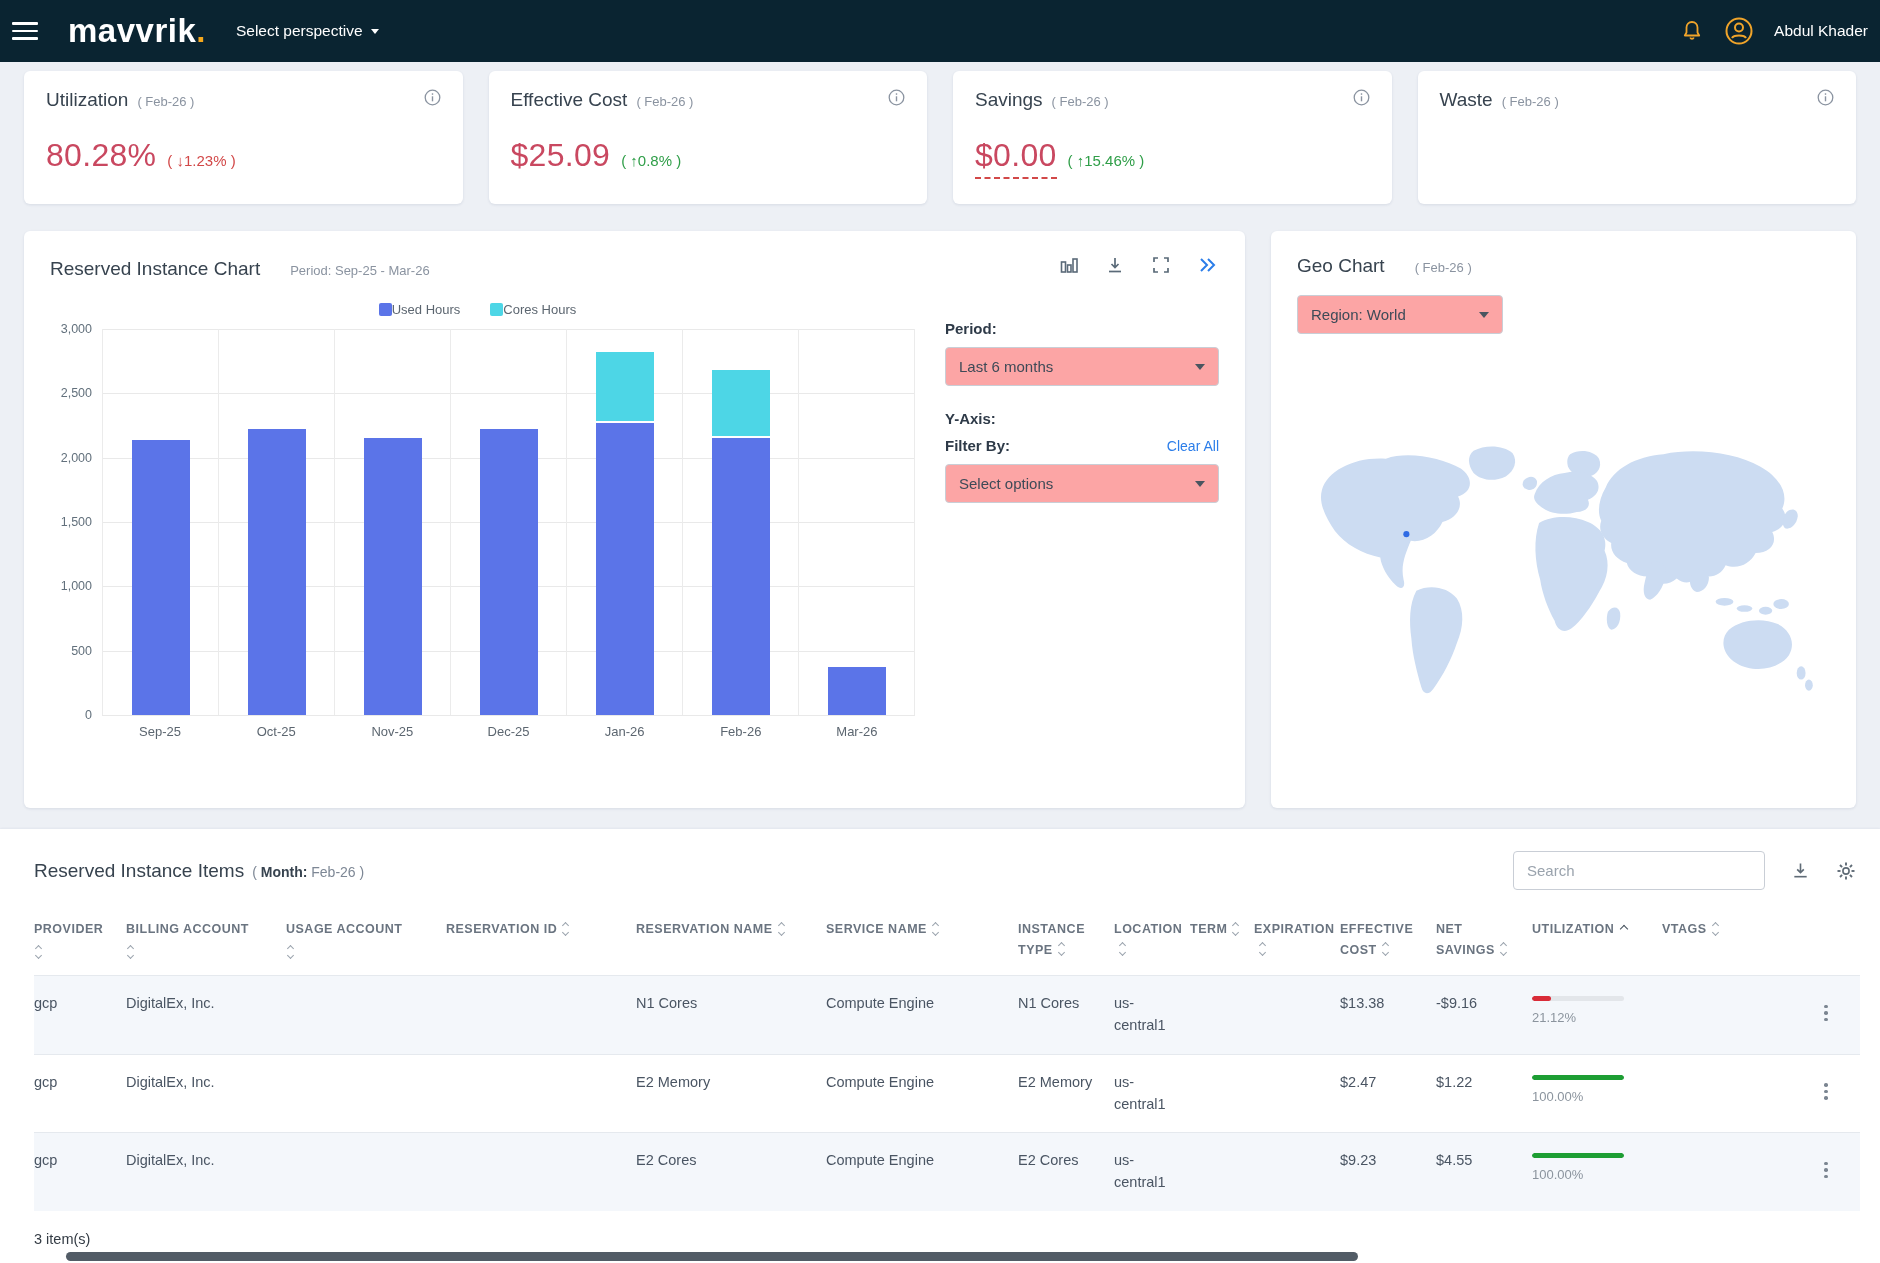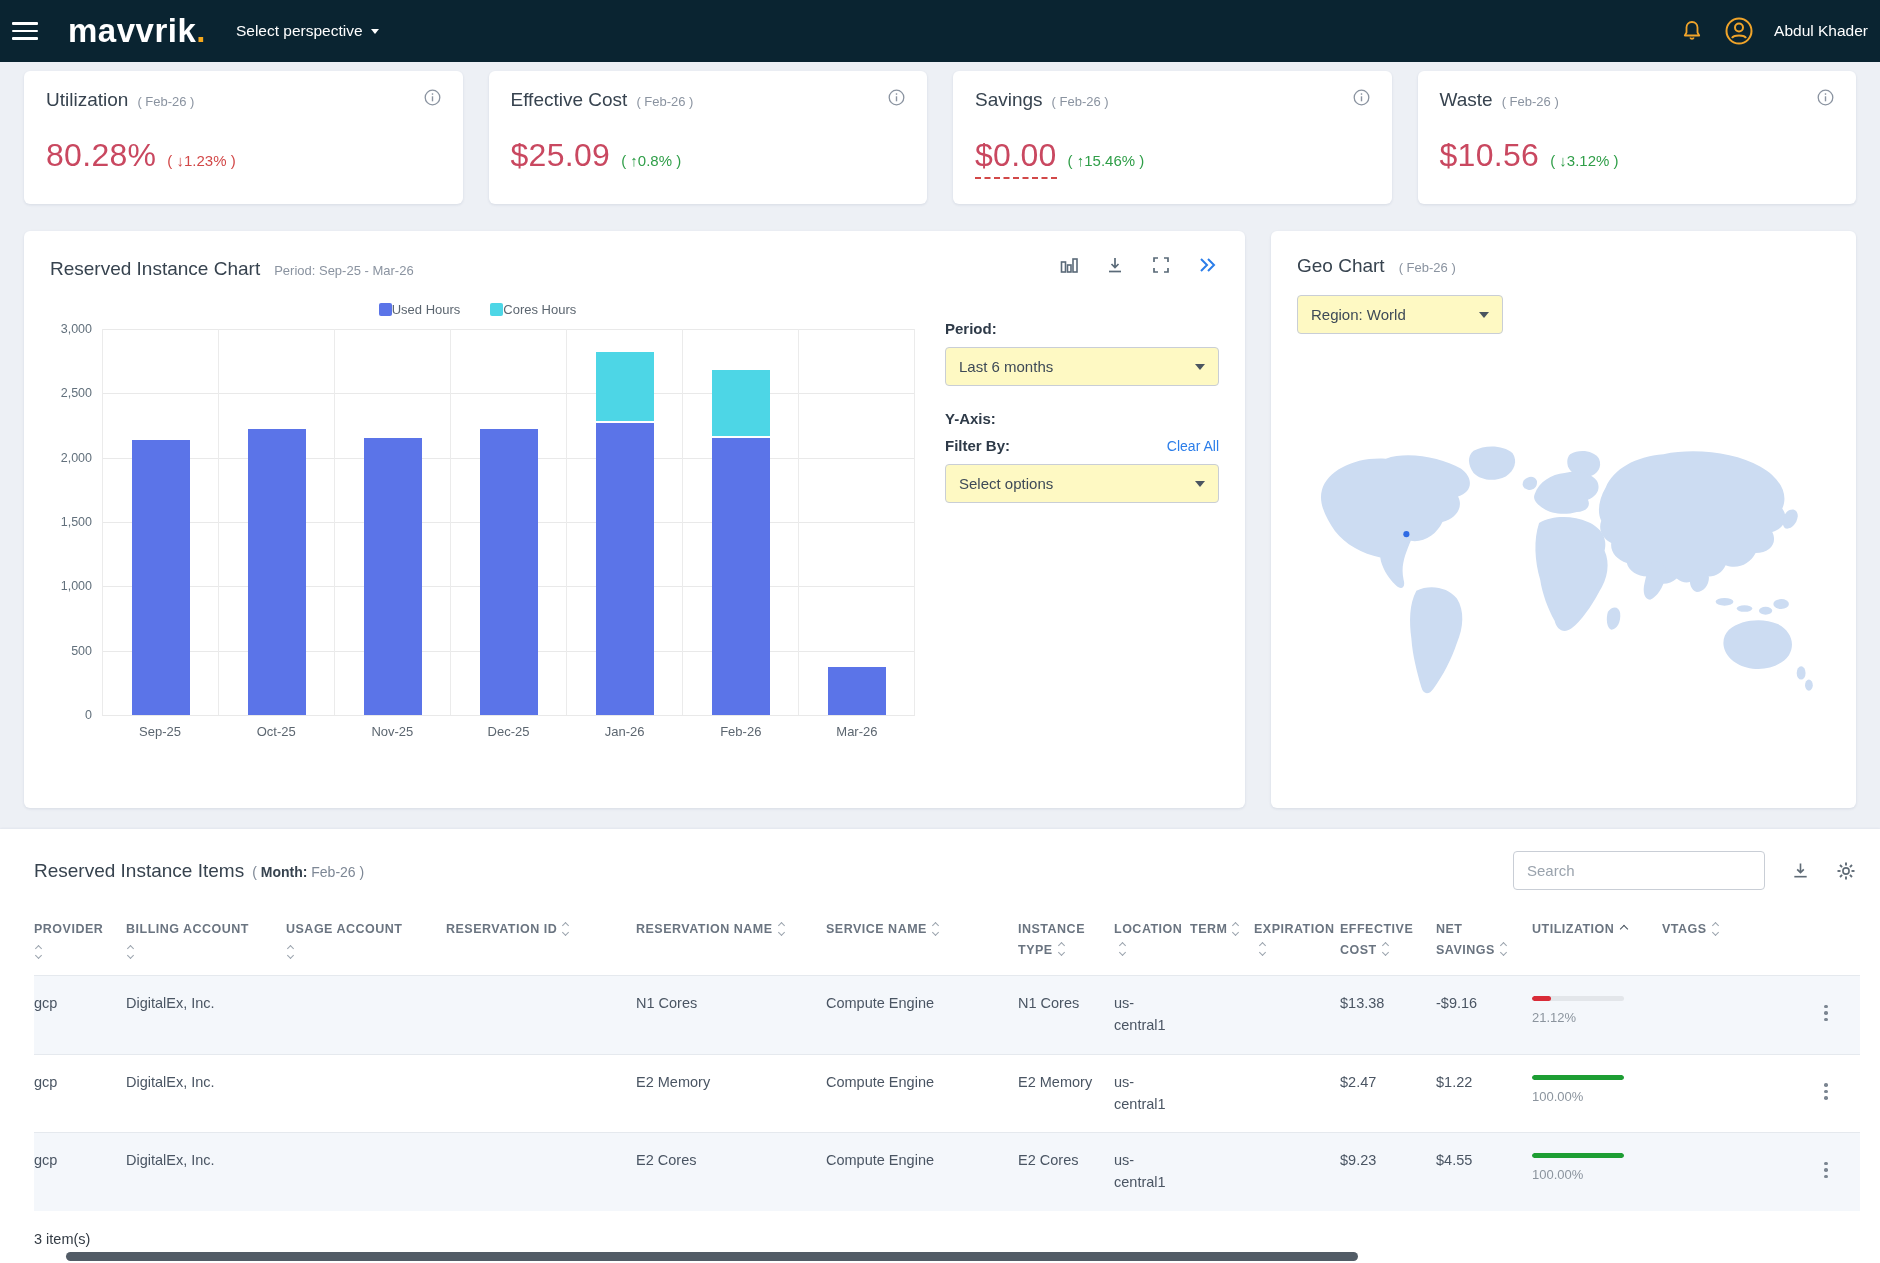--- a/index.html
+++ b/index.html
@@ -26,21 +26,21 @@
   .kpi-info { margin-left:auto; align-self:flex-start; cursor:pointer; }
   .kpi-value-row { margin-top:26px; display:flex; align-items:baseline; gap:11px; }
   .kpi-value { font-size:32px; color:#c94860; letter-spacing:.3px; }
   .kpi-value.dashed { border-bottom:2px dashed #d24848; padding-bottom:3px; }
   .kpi-change { font-size:15px; }
 
   
   .panels-row { display:flex; gap:26px; padding:27px 24px 0; height:604px; }
   .chart-panel { flex:1; padding:24px 26px; }
   .geo-panel { width:585px; padding:24px 26px; }
-  .panel-head { display:flex; align-items:baseline; gap:14px; }
+  .panel-head { display:flex; align-items:baseline; gap:30px; }
   .panel-title { font-size:19px; color:#37434f; font-weight:500; }
   .panel-sub { font-size:13px; color:#8a93a0; }
   .panel-icons { margin-left:auto; display:flex; align-items:center; gap:26px; }
   .panel-icons svg { cursor:pointer; }
 
   .chart-body { display:flex; margin-top:6px; }
   .chart-left { flex:1; }
   .legend { display:flex; justify-content:center; gap:30px; margin:16px 40px 12px 0; font-size:13px; color:#5c6670; }
   .legend-item { display:flex; align-items:center; cursor:pointer; }
   .legend-sq { width:13px; height:13px; border-radius:2px; }
@@ -52,21 +52,21 @@
   .cats { position:absolute; inset:0; display:flex; }
   .cat { flex:1; border-right:1px solid #ebebeb; display:flex; align-items:flex-end; justify-content:center; }
   .cat:first-child { border-left:1px solid #ebebeb; }
   .stack { width:58px; display:flex; flex-direction:column; justify-content:flex-end; height:100%; }
   .seg-unused { border-bottom:2px solid #fff; }
   .xlabels { display:flex; margin:9px 30px 0 52px; }
   .xlabels div { flex:1; text-align:center; font-size:13px; color:#5c6670; }
 
   .controls { width:274px; padding-top:34px; }
   .ctl-label { font-size:15px; font-weight:bold; color:#2e3a48; margin-bottom:10px; }
-  .select { border:1px solid #c9ced6; border-radius:4px; height:39px; display:flex; align-items:center; justify-content:space-between; padding:0 13px; font-size:15px; color:#3e4a57; margin-bottom:24px; cursor:pointer; background:#fef9c3; }
+  .select { border:1px solid #c9ced6; border-radius:4px; height:39px; display:flex; align-items:center; justify-content:space-between; padding:0 13px; font-size:15px; color:#3e4a57; margin-bottom:24px; cursor:pointer; background:#fca5a5; }
   .caret-d { width:0;height:0;border-left:5px solid transparent;border-right:5px solid transparent;border-top:6px solid #4a5560; }
   .filter-head { display:flex; align-items:baseline; justify-content:space-between; margin-bottom:10px; }
   .clear-all { color:#2b7de9; font-size:14px; cursor:pointer; }
 
   .geo-select { width:206px; margin-top:18px; }
   .map-wrap { margin-top:4px; }
 
   
   .table-section { background:#fff; margin-top:21px; padding-top:22px; height:100%; box-shadow:0 -1px 2px rgba(20,40,90,.05); }
   .table-head-row { display:flex; align-items:center; padding:0 24px 0 34px; }
@@ -187,24 +187,20 @@
     <div class="kpi-head">
       <span class="kpi-title">Waste</span>
       <span class="kpi-period">( Feb-26 )</span>
       <span class="kpi-info">
         <svg width="17" height="17" viewBox="0 0 17 17">
             <circle cx="8.5" cy="8.5" r="7.3" fill="none" stroke="#8a93a0" stroke-width="1.3"></circle>
             <rect x="7.8" y="7.3" width="1.4" height="5" fill="#8a93a0"></rect>
             <rect x="7.8" y="4.3" width="1.4" height="1.5" fill="#8a93a0"></rect>
           </svg>
       </span>
-    </div>
-    <div class="kpi-value-row">
-      <span class="kpi-value">$10.56</span>
-      <span class="kpi-change" style="color: rgb(47, 158, 72);">( ↓3.12% )</span>
     </div>
   </div>
 </div>
 
 <div class="panels-row">
 
   <div class="card chart-panel">
     <div class="panel-head">
       <span class="panel-title">Reserved Instance Chart</span>
       <span class="panel-sub">Period: Sep-25 - Mar-26</span>

